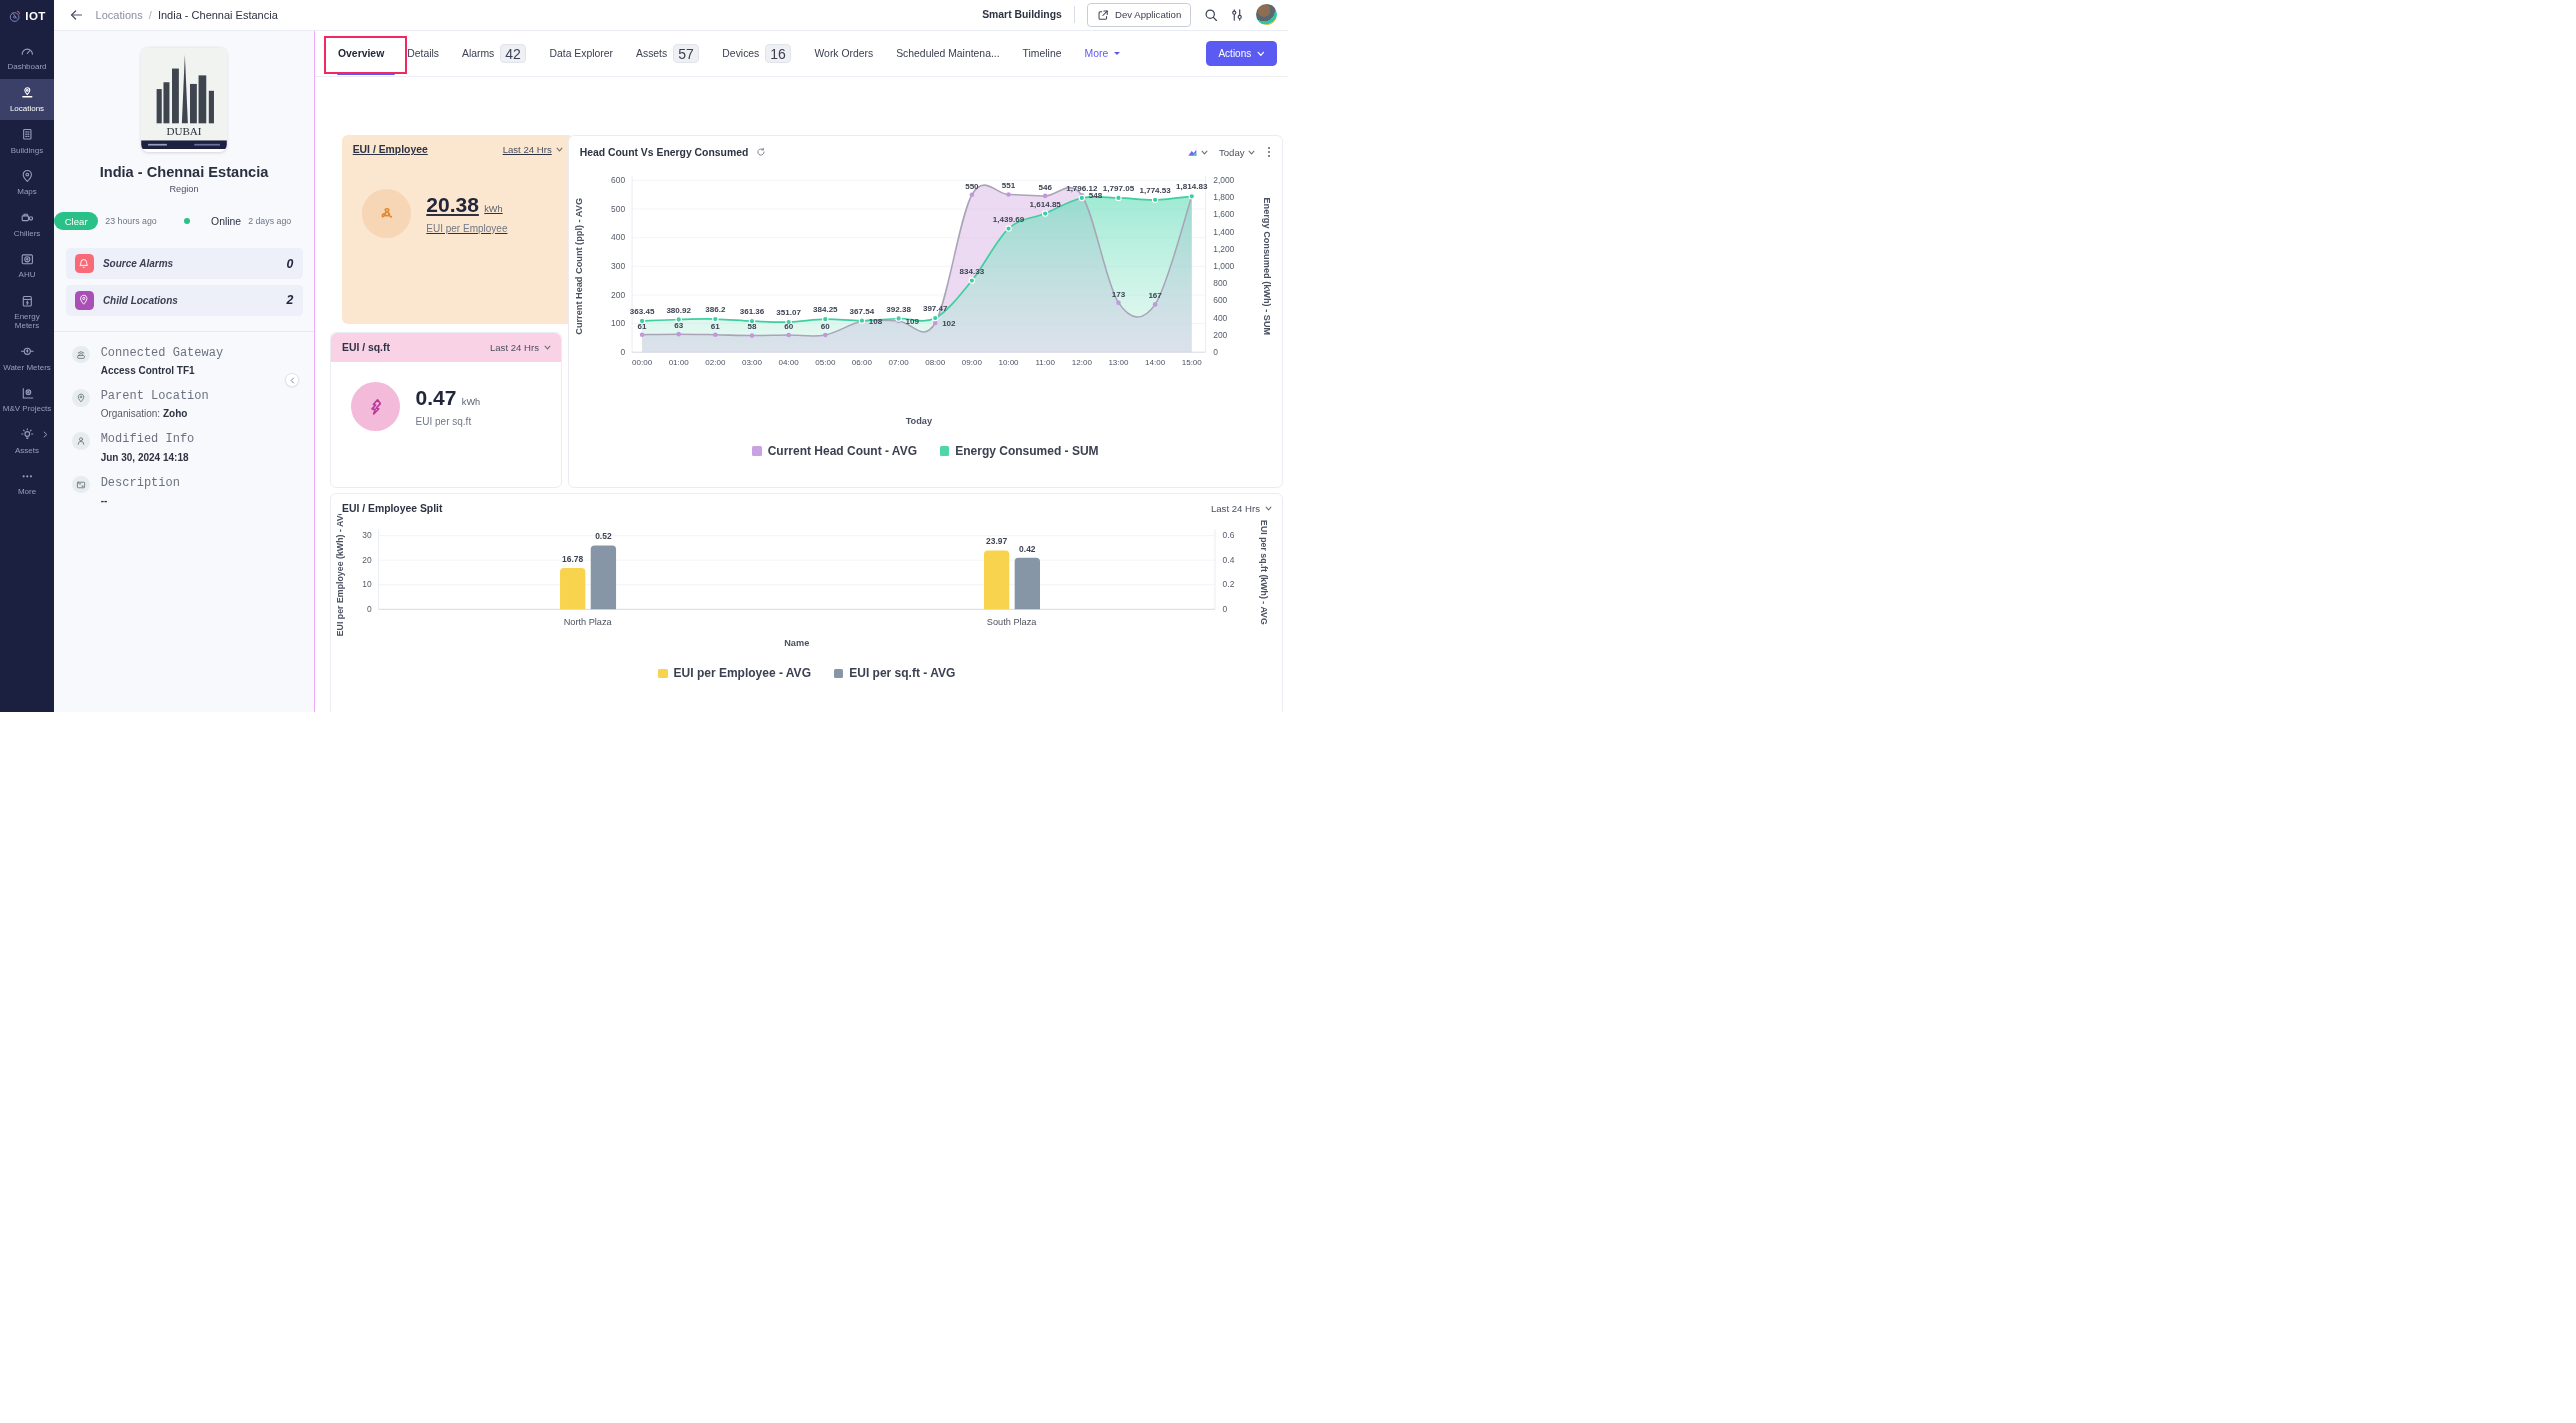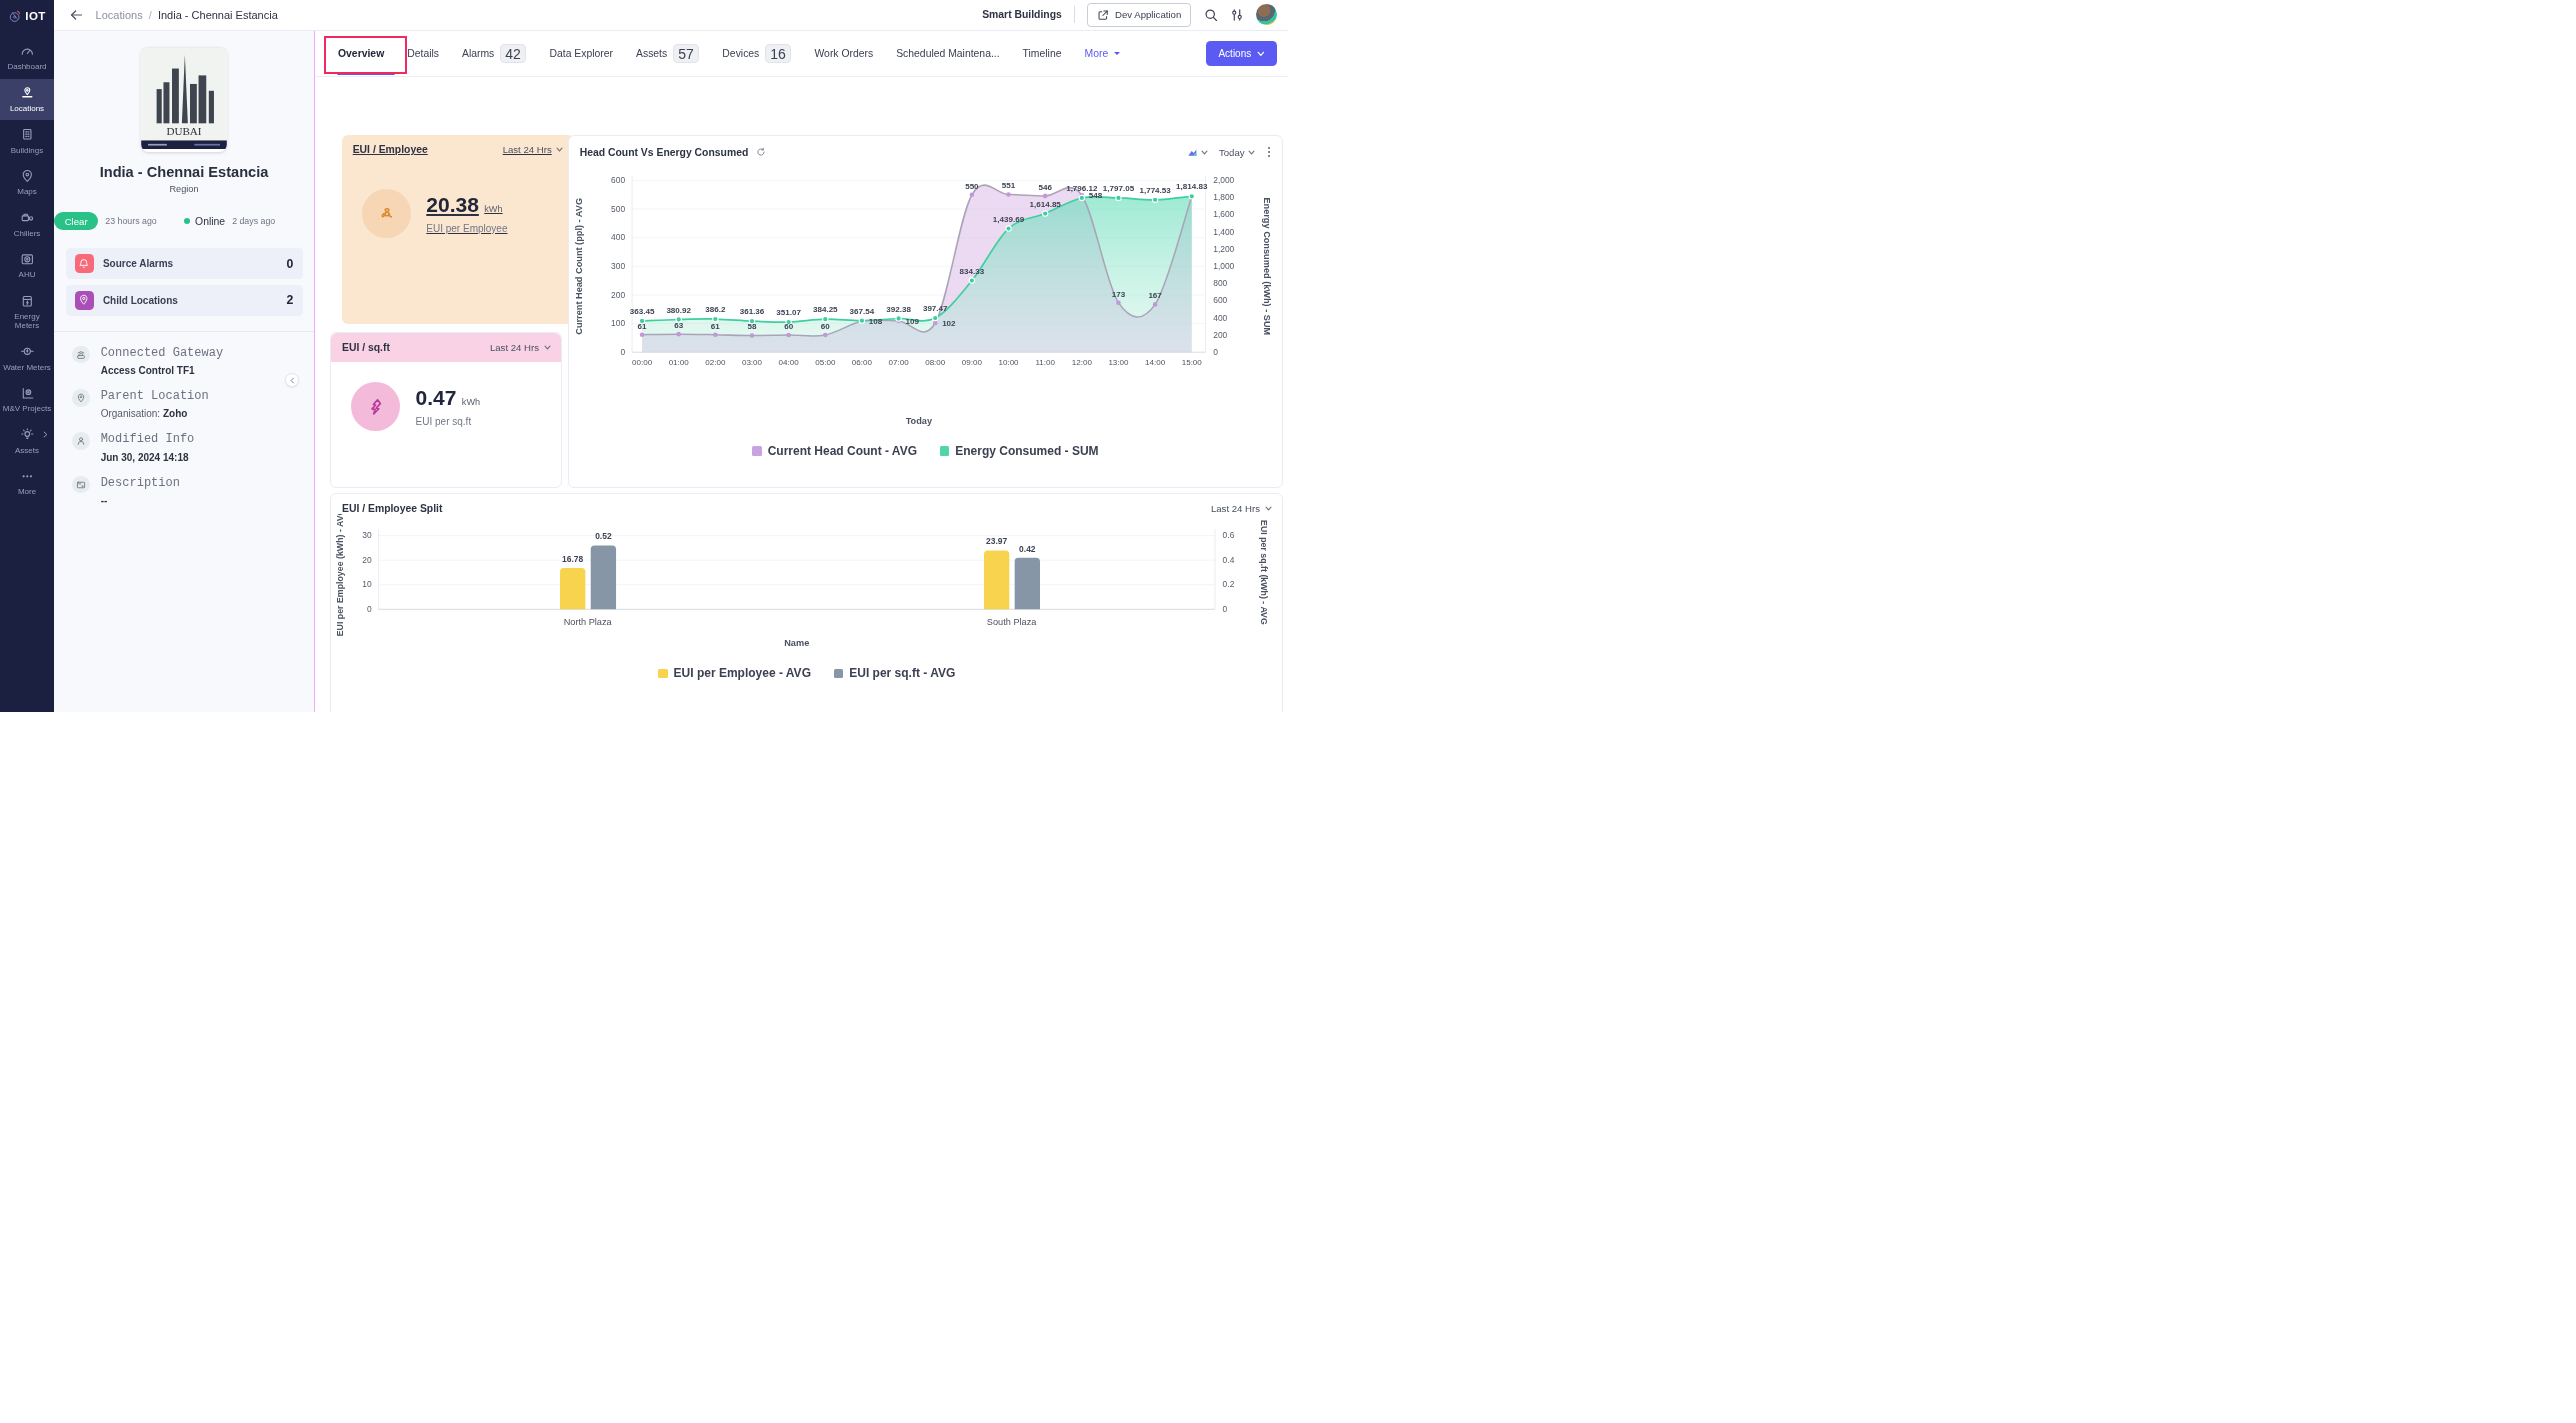--- a/index.html
+++ b/index.html
@@ -41,23 +41,23 @@
 
   
   .leftpanel { position:absolute; left:54px; top:31px; width:260px; bottom:0; background:#f8f9fc; z-index:3; }
   .bimg-wrap { width:86px; margin:17px auto 0; background:#fff; border-radius:7.7px; box-shadow:0 0.8px 3.1px rgba(40,48,80,.18); overflow:hidden; }
   .loc-title { text-align:center; font-size:14.6px; font-weight:bold; color:#2b3040; margin-top:12.3px; }
   .loc-sub { text-align:center; font-size:9.2px; color:#4d5260; margin-top:3.8px; }
   .status-row { display:flex; margin-top:18.4px; }
   .status-col { width:50%; display:flex; flex-direction:row; align-items:center; gap:7px; }
   .pill { background:var(--green); color:#fff; font-size:9.6px; padding:3.1px 10.7px; border-radius:9.2px; }
   .ago { font-size:8.8px; color:#6e7485; }
-  .online-wrap { display:flex; align-items:center; gap:5px; font-size:10.4px; color:#2d3142; }
+  .online-wrap { display:flex; align-items:center; gap:21px; font-size:10.4px; color:#2d3142; }
   .online-dot { width:6.1px; height:6.1px; border-radius:50%; background:var(--green); }
-  .stats { margin:18.4px 11.5px 0; display:flex; flex-direction:column; gap:5.4px; }
+  .stats { margin:18.4px 11.5px 0; display:flex; flex-direction:column; gap:5.4px;font-style:italic; }
   .stat-row { background:#edeff9; border-radius:4.6px; display:flex; align-items:center; gap:9.2px; padding:6.1px 9.2px; cursor:pointer; }
   .stat-icon { width:19px; height:19px; border-radius:4.6px; display:flex; align-items:center; justify-content:center; color:#fff; }
   .stat-icon svg { width:11.5px; height:11.5px; }
   .stat-icon.red { background:var(--alarm_red); }
   .stat-icon.purple { background:var(--childloc_purple); }
   .stat-label { font-size:10px; color:#3a3f51; font-weight:bold; }
   .stat-value { margin-left:auto; font-size:12.3px; font-weight:bold; color:#23273a; }
   .panel-divider { height:0.8px; background:#e7e9f0; margin:15.3px 0 3.1px; }
   .info-list { padding:10.7px 0 0 18.4px; display:flex; flex-direction:column; gap:13px; }
   .info-item { display:flex; gap:10.7px; }

